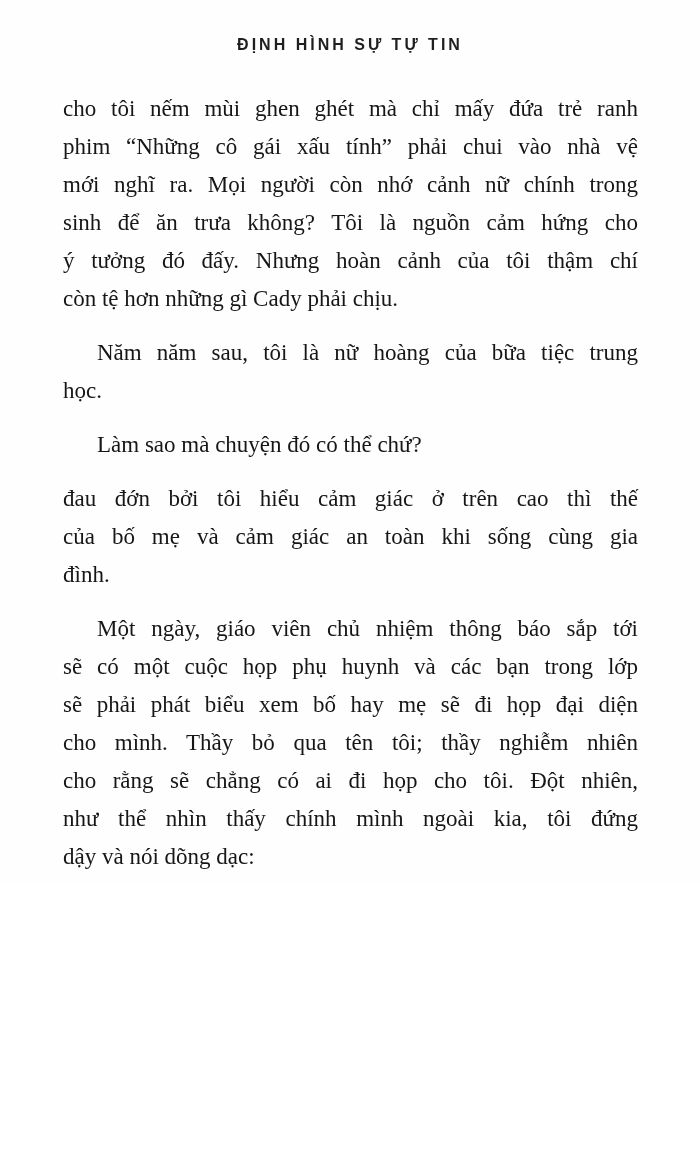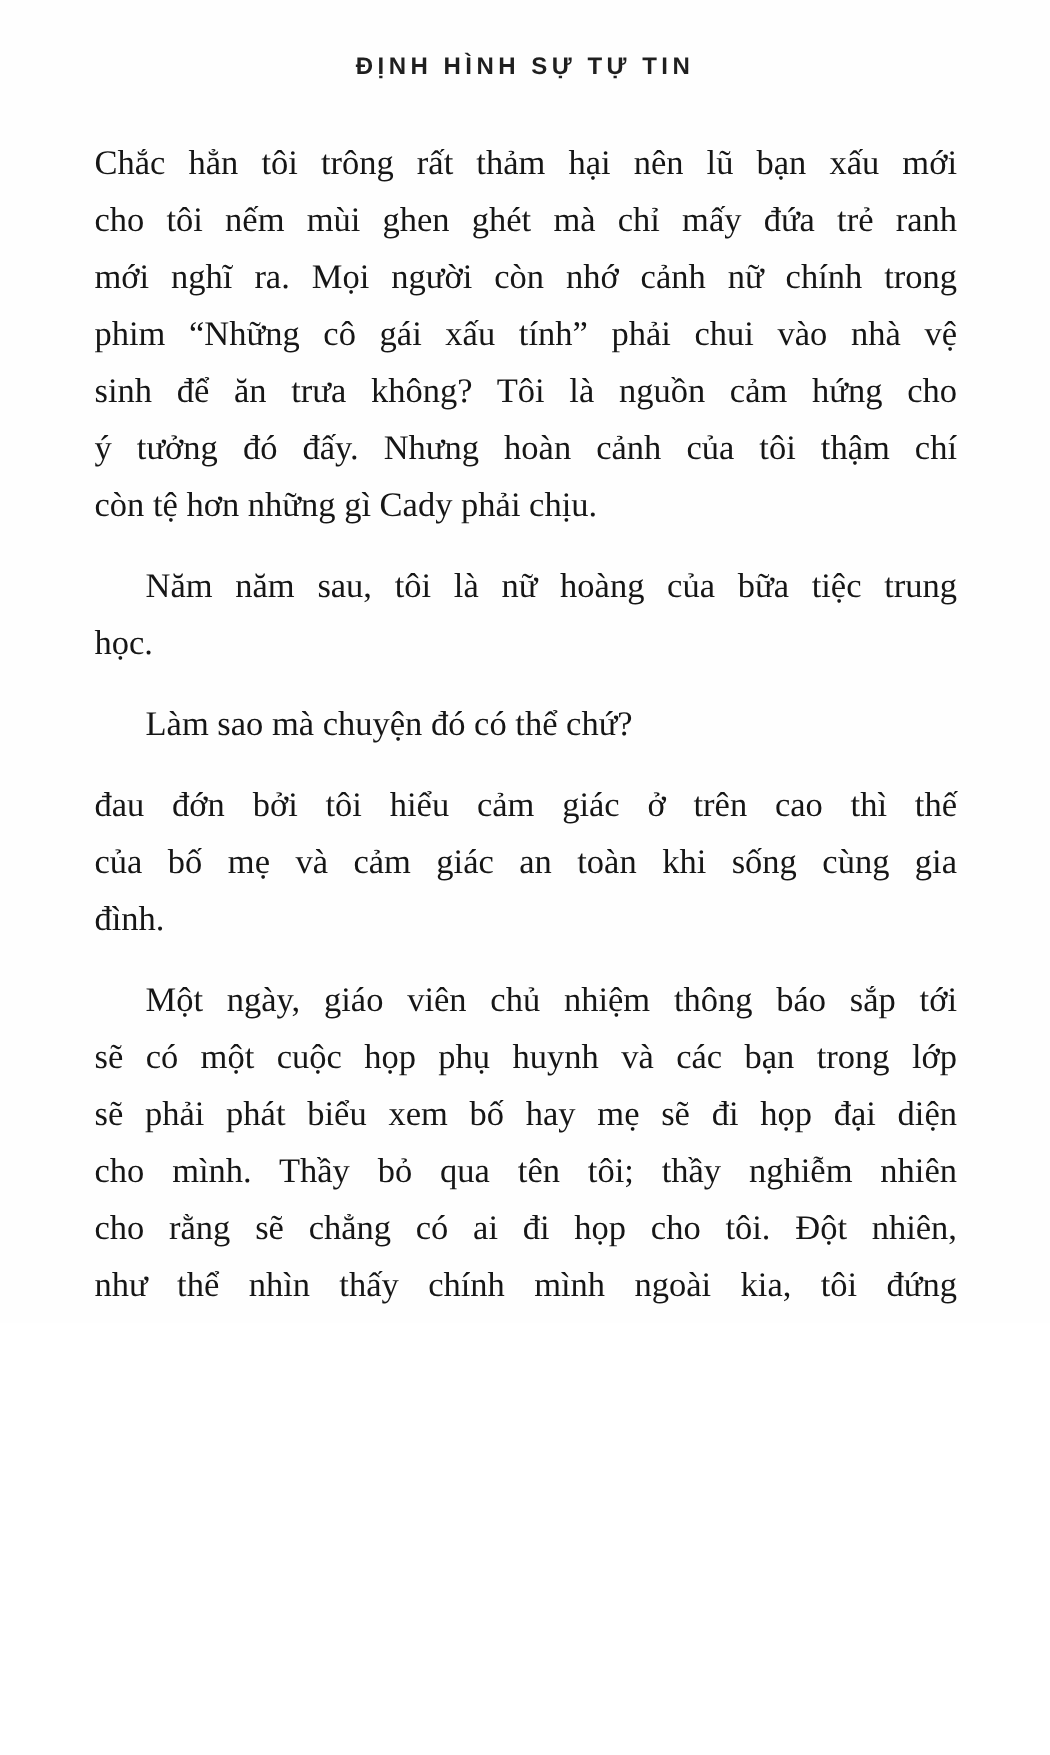--- a/index.html
+++ b/index.html
@@ -96,24 +96,23 @@
 </style>
 </head>
 <body>
 
 <div class="page">
 
   <div class="running-head">ĐỊNH HÌNH SỰ TỰ TIN</div>
 
   <div class="body-text">
       <div class="paragraph">
-        <div class="text-line jline first">Chắc hẳn tôi trông rất thảm hại nên lũ bạn xấu mới</div>
         <div class="text-line jline">cho tôi nếm mùi ghen ghét mà chỉ mấy đứa trẻ ranh</div>
+        <div class="text-line jline">phim “Những cô gái xấu tính” phải chui vào nhà vệ</div>
         <div class="text-line jline">mới nghĩ ra. Mọi người còn nhớ cảnh nữ chính trong</div>
-        <div class="text-line jline">phim “Những cô gái xấu tính” phải chui vào nhà vệ</div>
         <div class="text-line jline">sinh để ăn trưa không? Tôi là nguồn cảm hứng cho</div>
         <div class="text-line jline">ý tưởng đó đấy. Nhưng hoàn cảnh của tôi thậm chí</div>
         <div class="text-line">còn tệ hơn những gì Cady phải chịu.</div>
       </div>
       <div class="paragraph">
         <div class="text-line jline first indented">Năm năm sau, tôi là nữ hoàng của bữa tiệc trung</div>
         <div class="text-line">học.</div>
       </div>
       <div class="paragraph">
         <div class="text-line first indented">Làm sao mà chuyện đó có thể chứ?</div>

